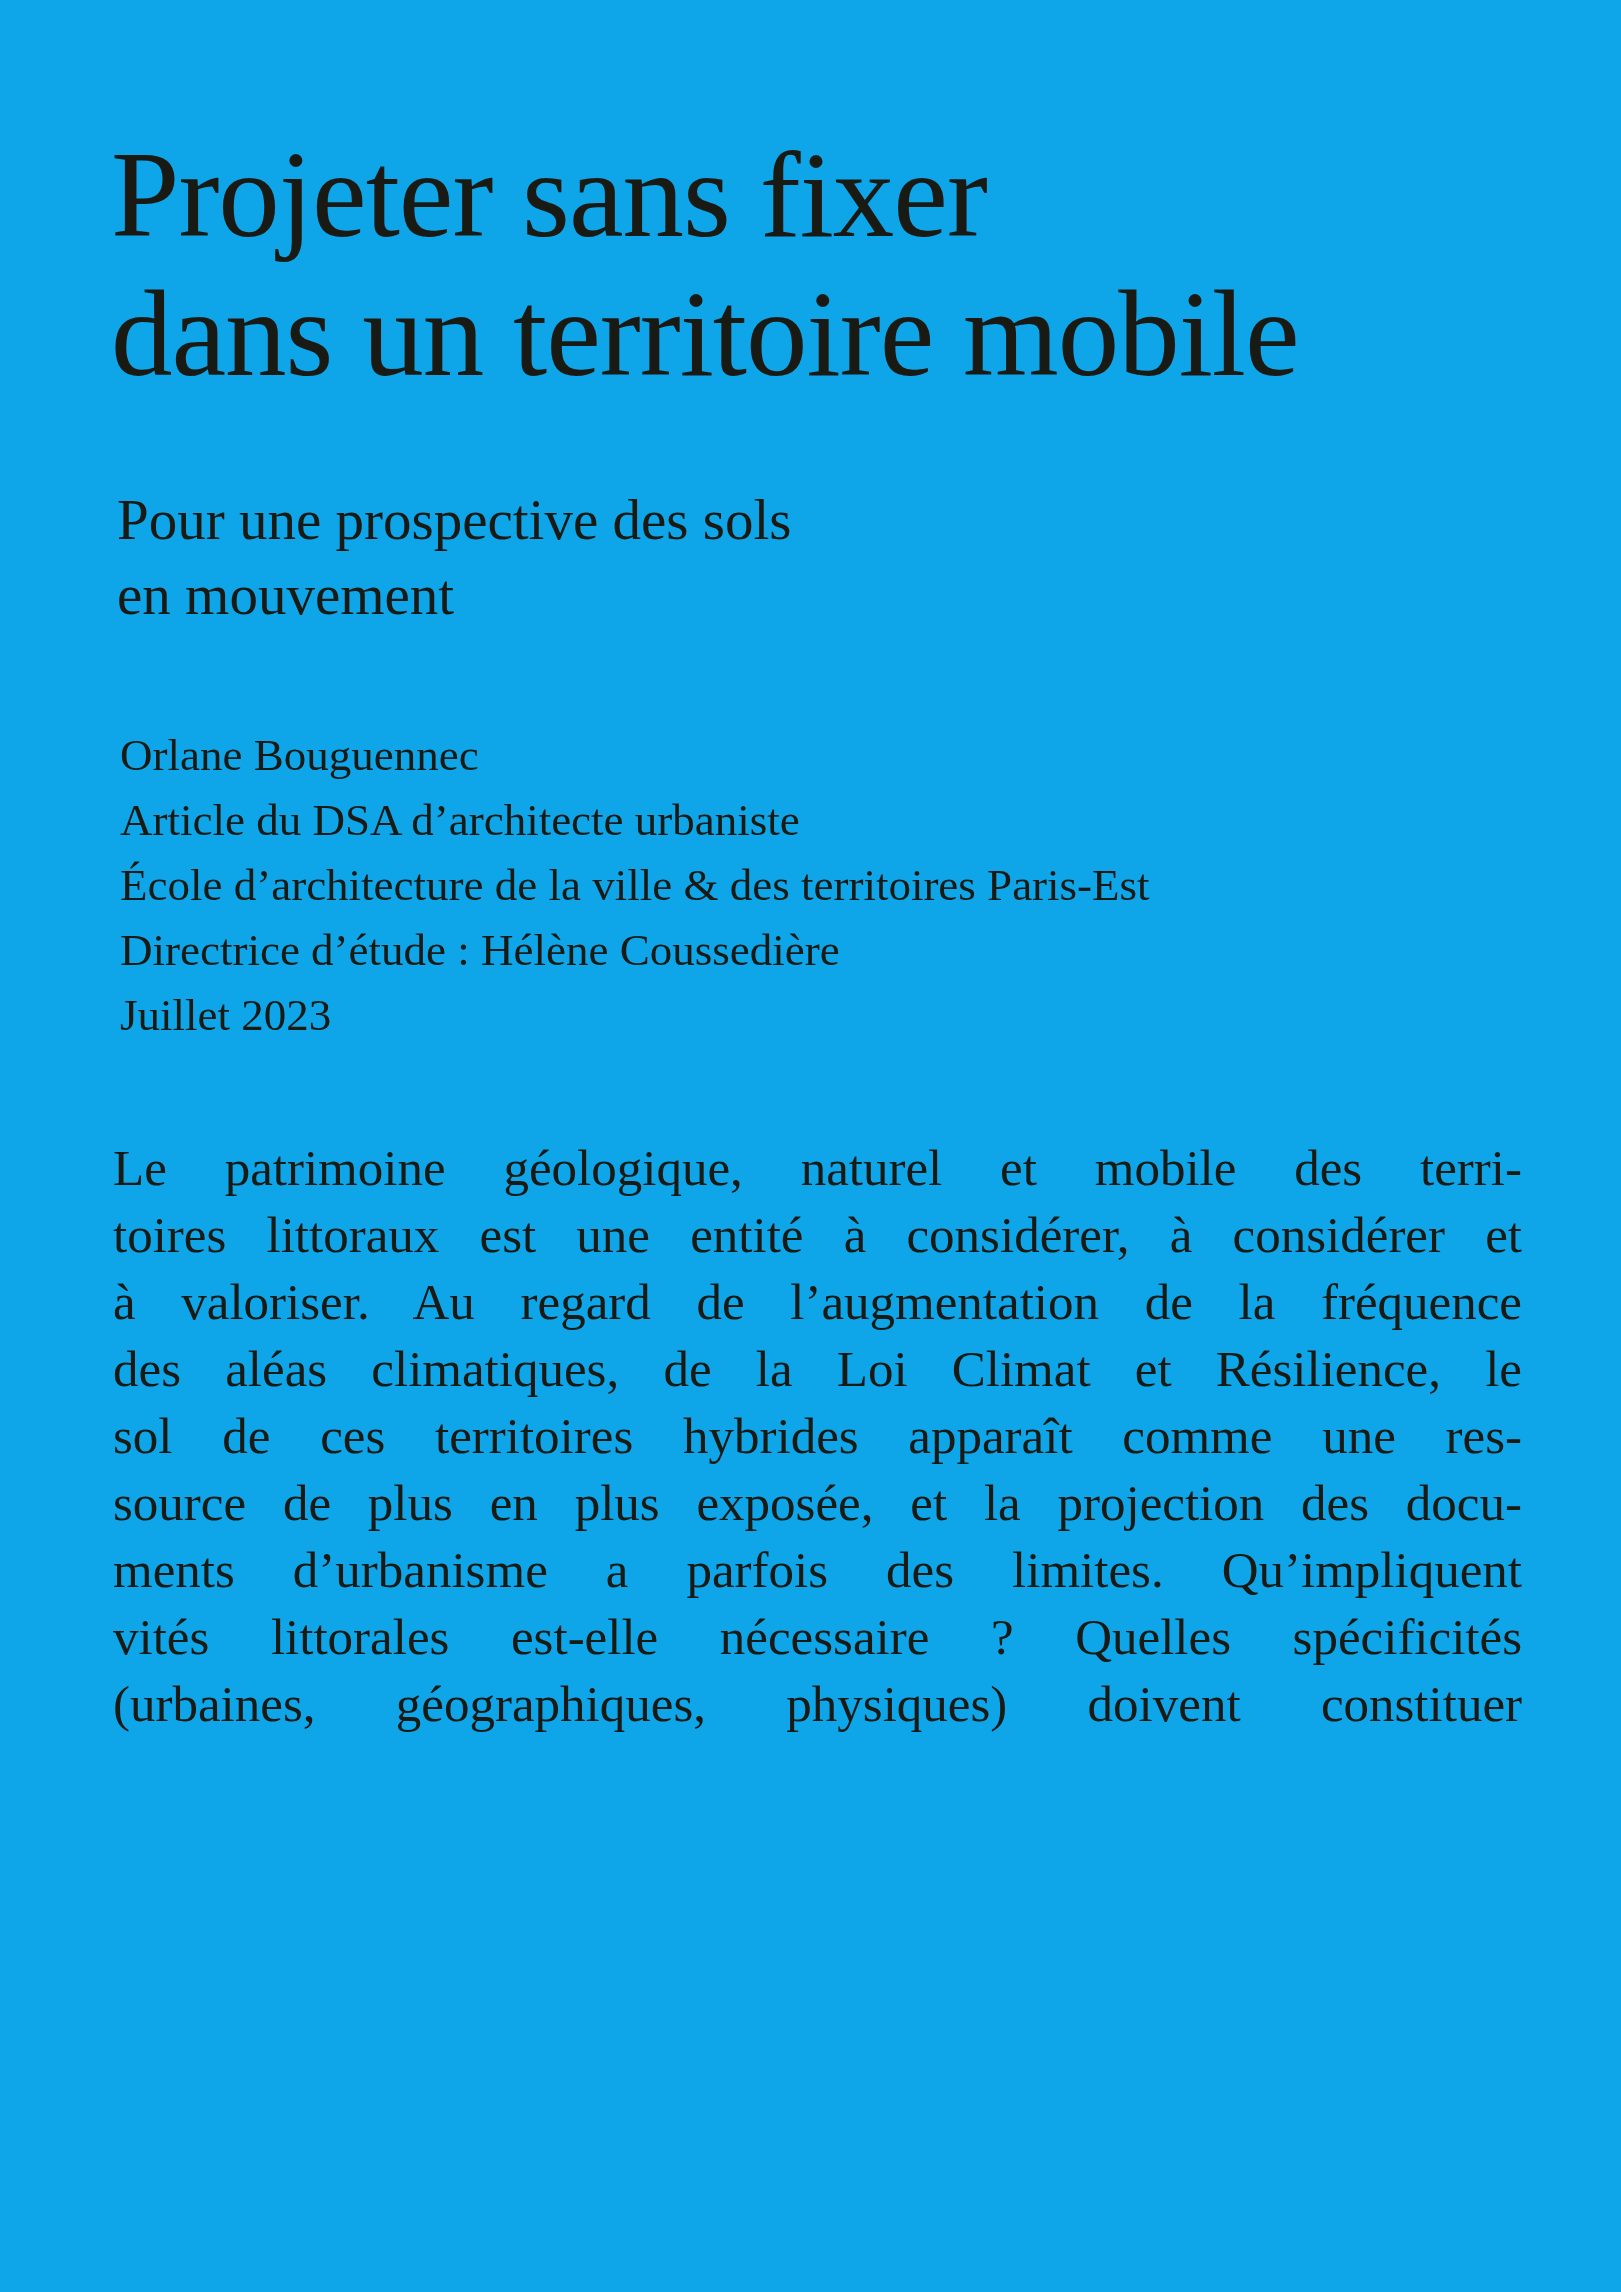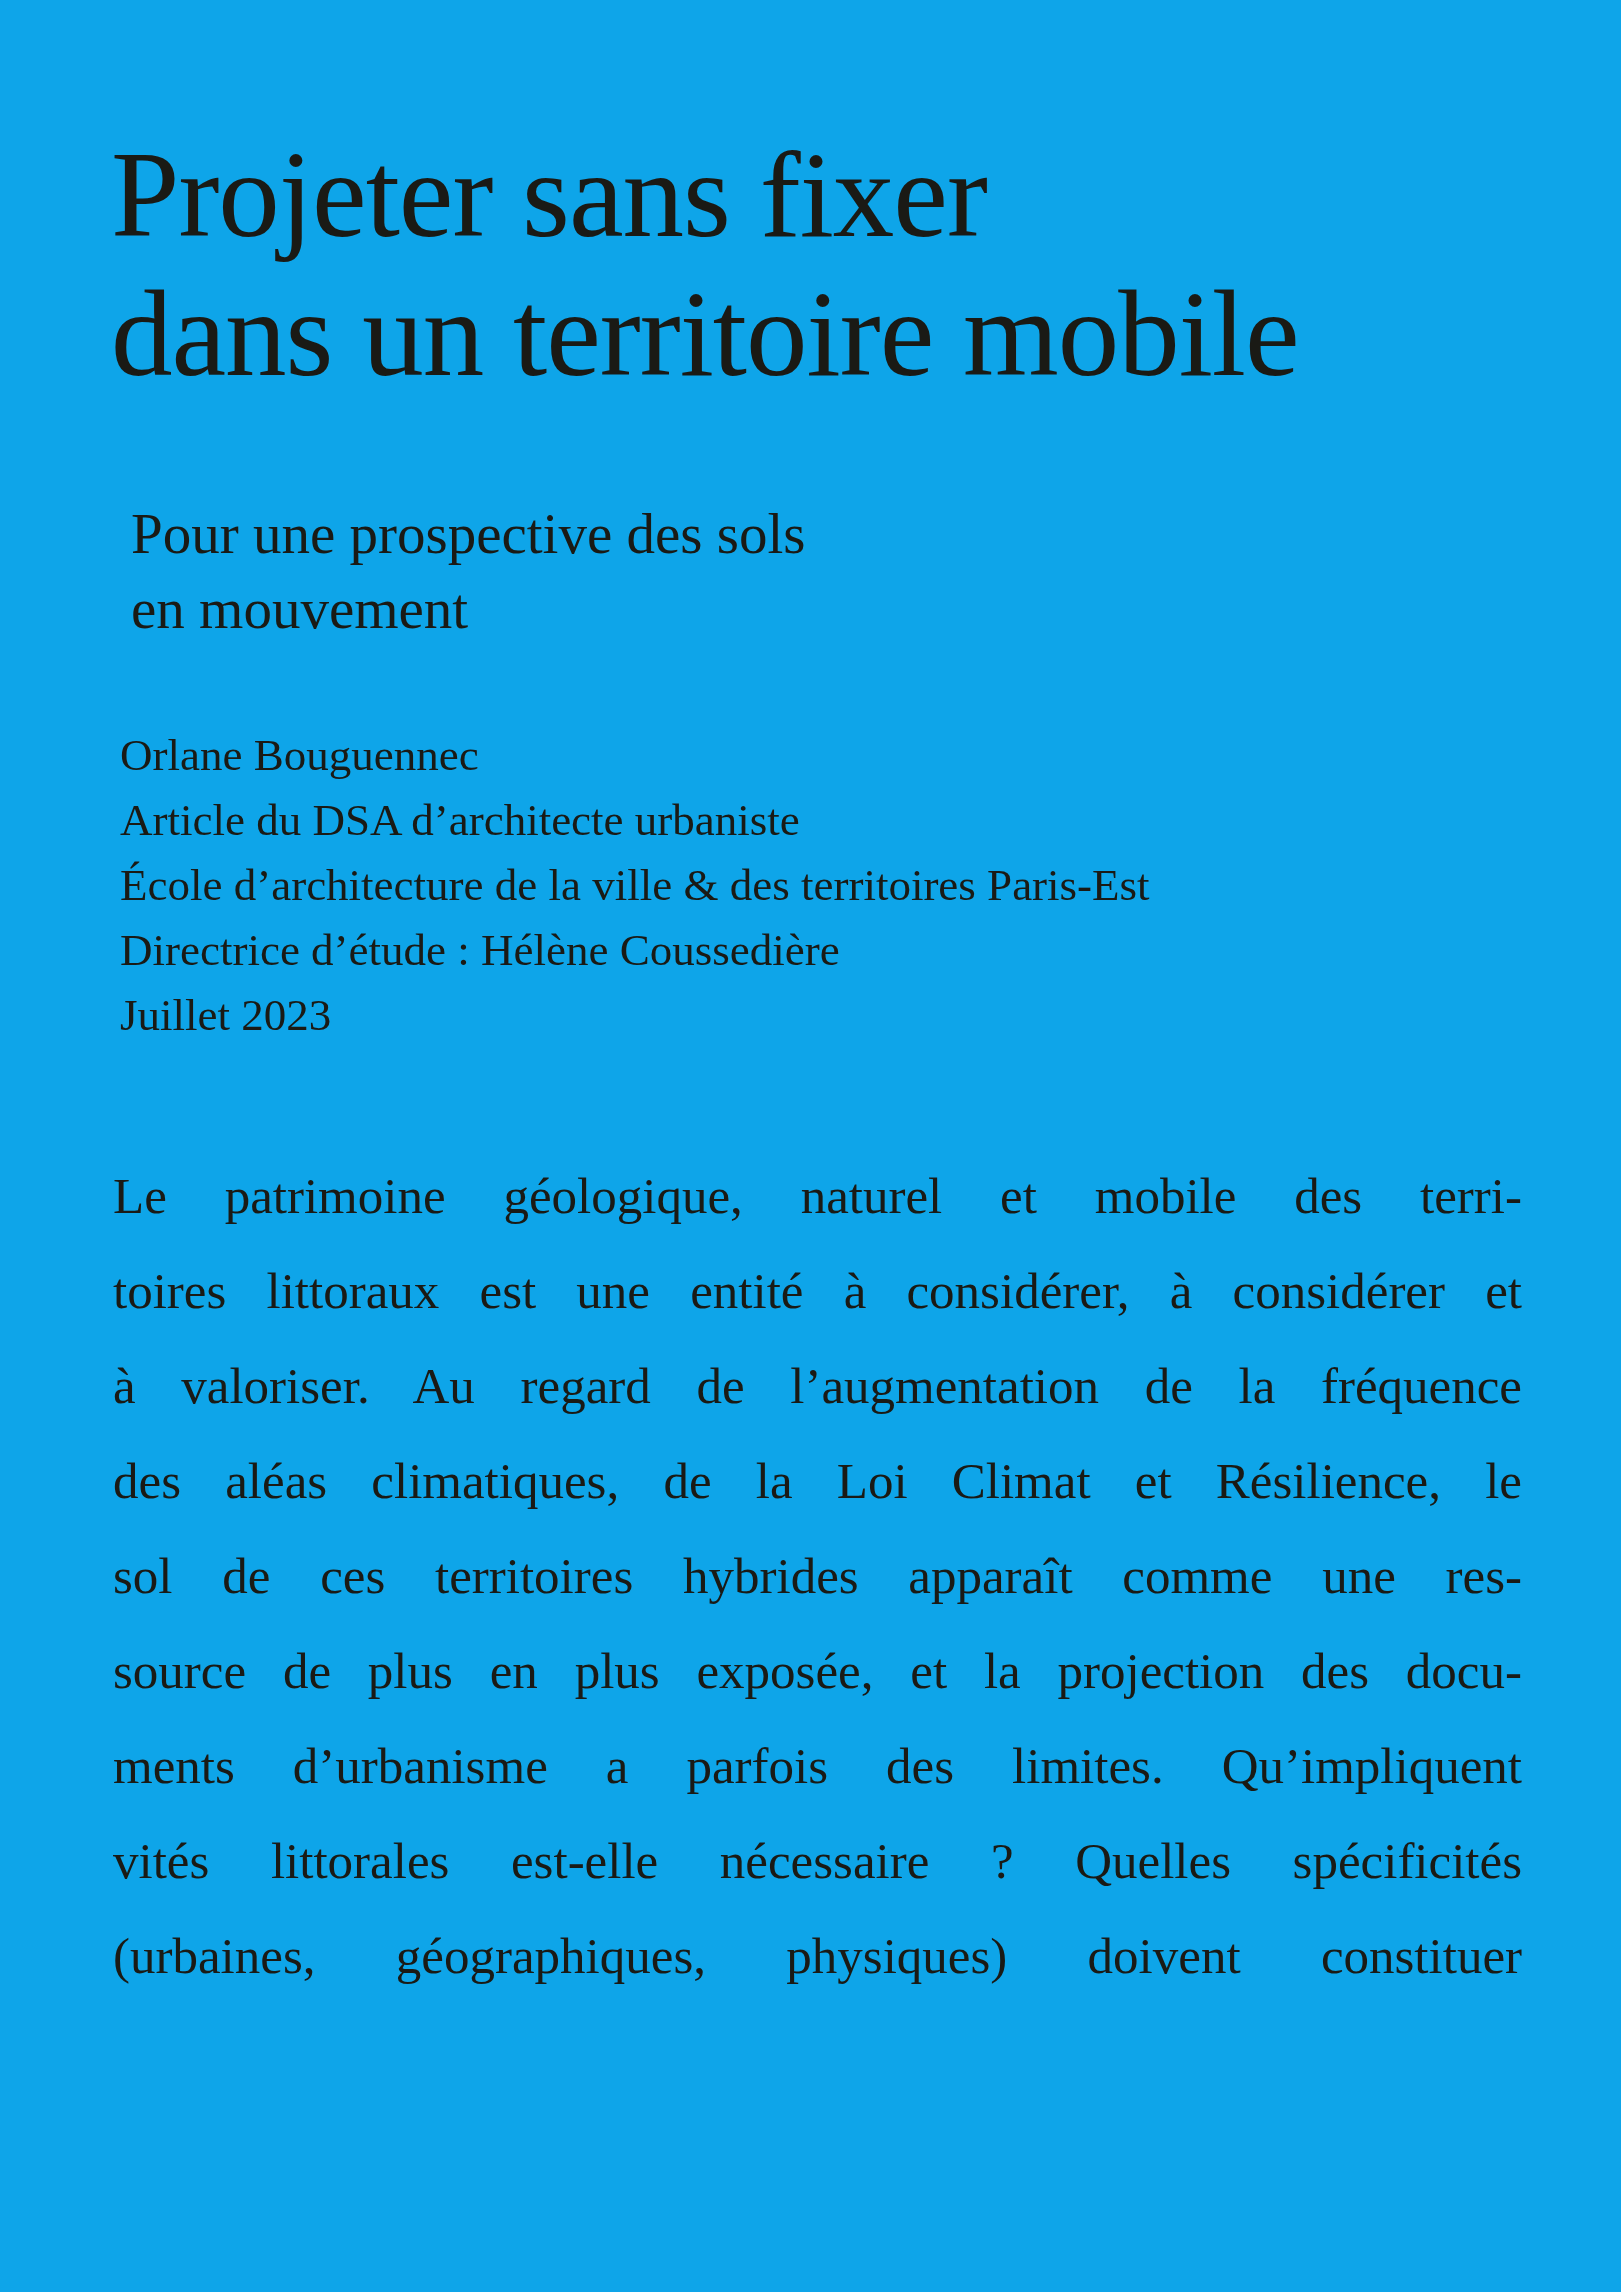--- a/index.html
+++ b/index.html
@@ -49,37 +49,36 @@
     top: 1135px;
     width: 1409px;
     font-size: 51px;
     line-height: 67px;
     font-weight: 400;
   }
   .body-text .line {
     text-align: justify;
     text-align-last: justify;
     white-space: normal;
-    margin-top: 28px;
   }
   .body-text .line.last {
     text-align-last: left;
   }
 </style>
 </head>
 <body>
 
 <div class="page">
 
   <h1 class="title" style="margin:0;">
     <div>Projeter sans fixer</div>
     <div>dans un territoire mobile</div>
   </h1>
 
-  <h2 class="subtitle" style="margin:18px;">
+  <h2 class="subtitle" style="margin:4px;">
     <div>Pour une prospective des sols</div>
     <div>en mouvement</div>
   </h2>
 
   <div class="meta">
     <div>Orlane Bouguennec</div>
     <div>Article du DSA d’architecte urbaniste</div>
     <div>École d’architecture de la ville &amp; des territoires Paris-Est</div>
     <div>Directrice d’étude : Hélène Coussedière</div>
     <div>Juillet 2023</div>

